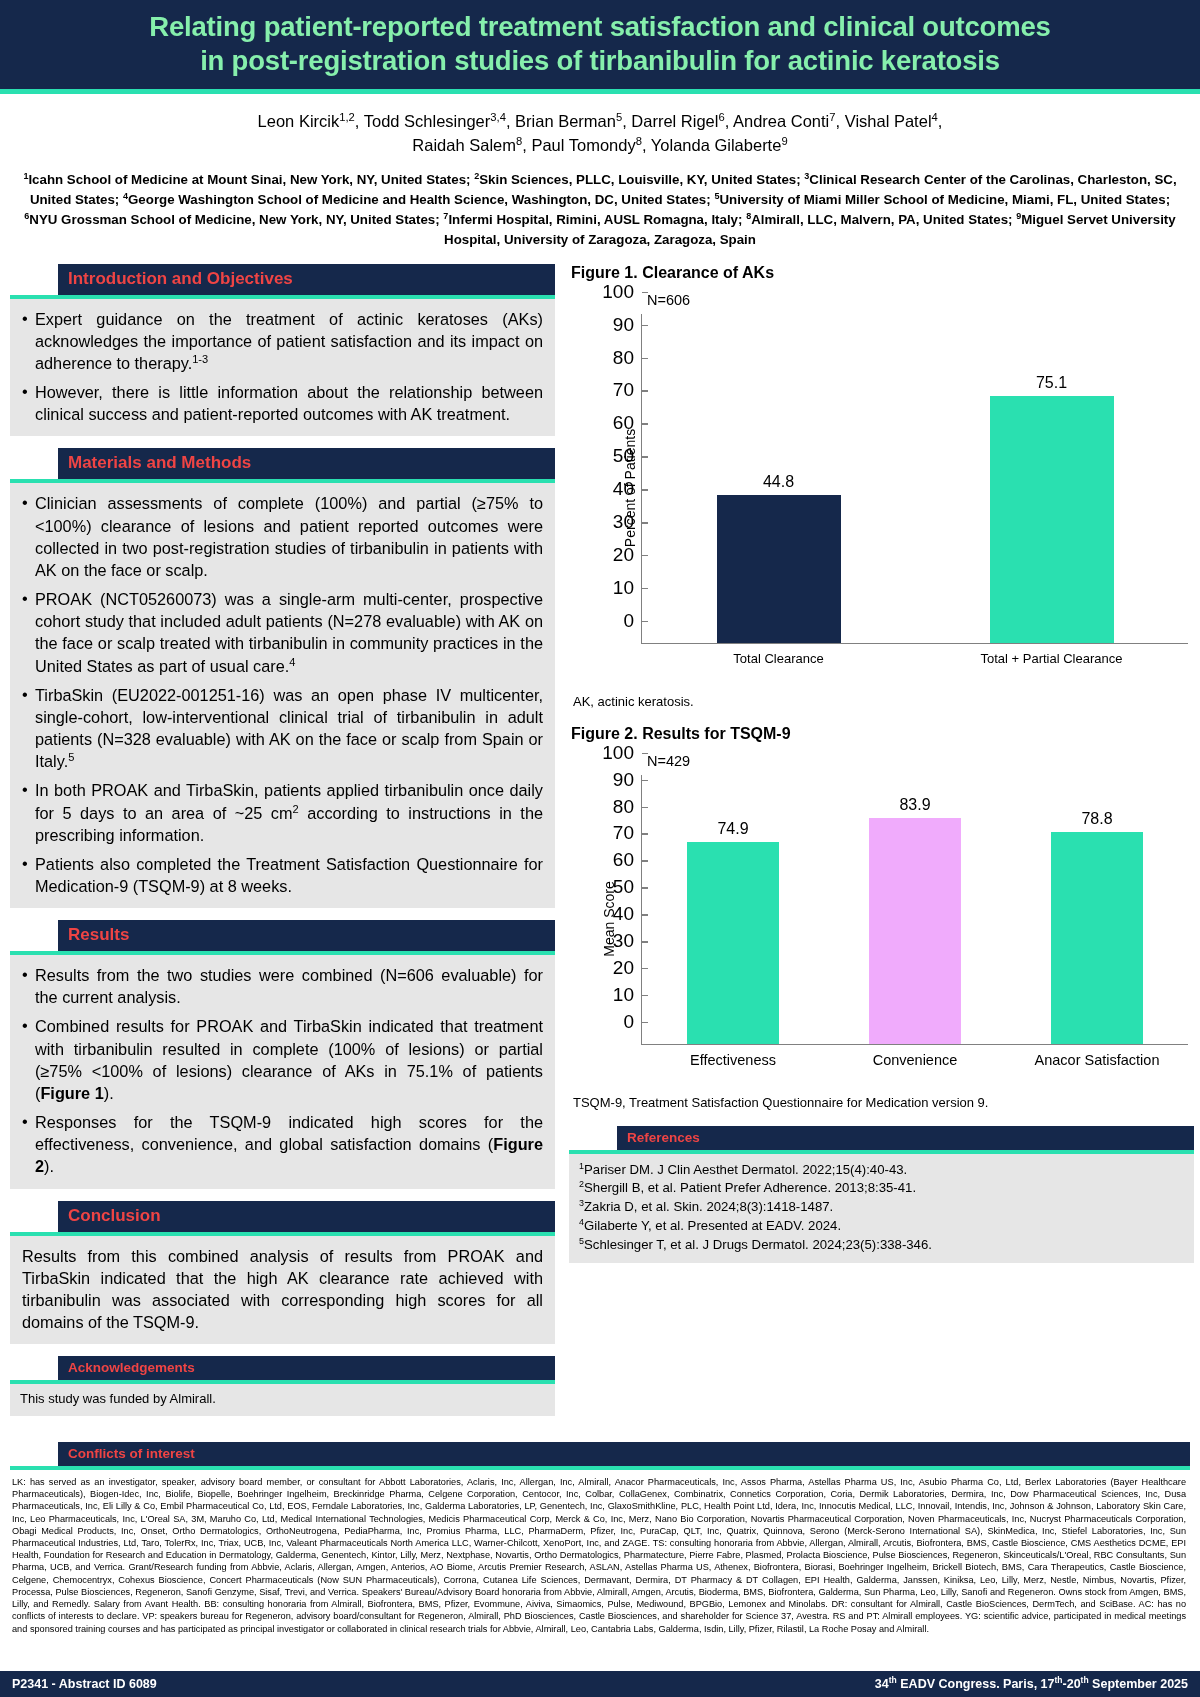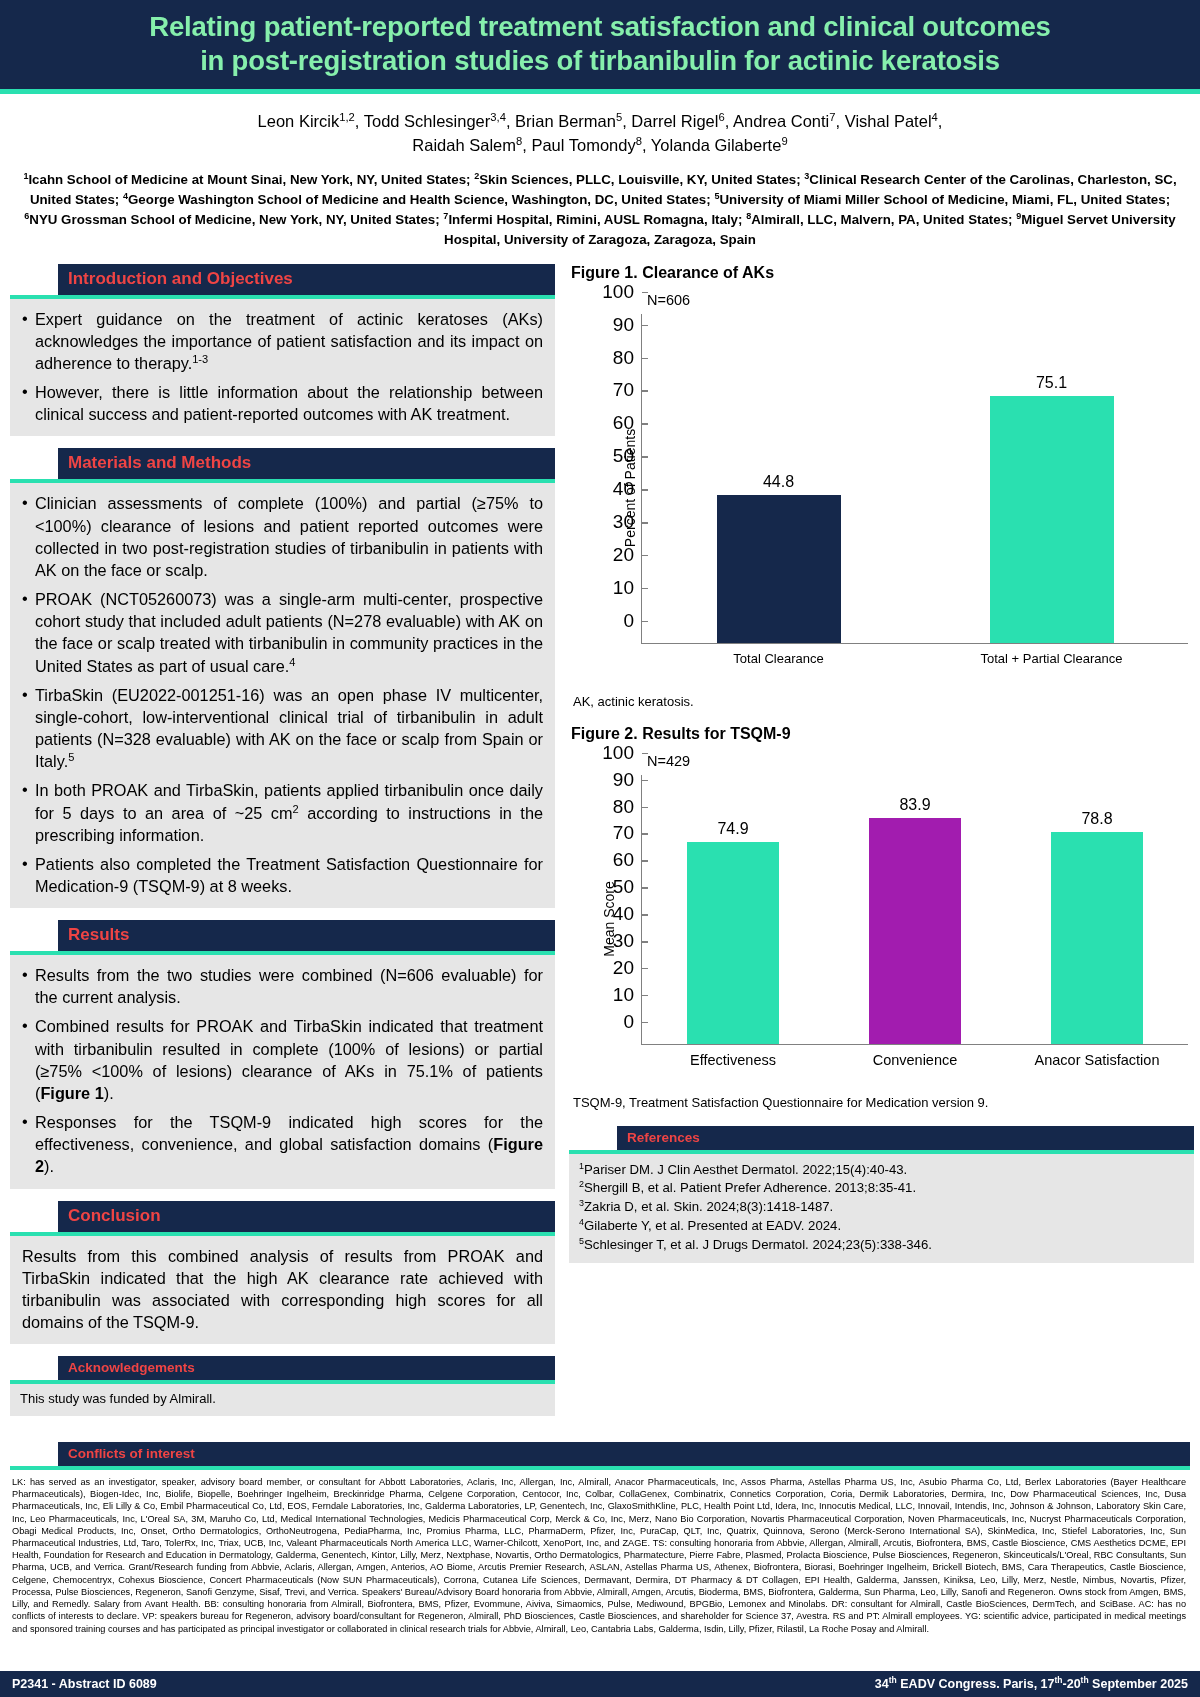--- a/index.html
+++ b/index.html
@@ -358,21 +358,21 @@
           <div class="ytick" style="bottom:100%">100</div>
 
           <div class="bars">
             <div class="barcell">
               <div class="bar" style="height:74.9%;background:#2ae0b0">
                 <div class="val">74.9</div>
                 <div class="xtick">Effectiveness</div>
               </div>
             </div>
             <div class="barcell">
-              <div class="bar" style="height:83.9%;background:#a21caf">
+              <div class="bar" style="height:83.9%;background:#f0abfc">
                 <div class="val">83.9</div>
                 <div class="xtick">Convenience</div>
               </div>
             </div>
             <div class="barcell">
               <div class="bar" style="height:78.8%;background:#2ae0b0">
                 <div class="val">78.8</div>
                 <div class="xtick">Anacor Satisfaction</div>
               </div>
             </div>

